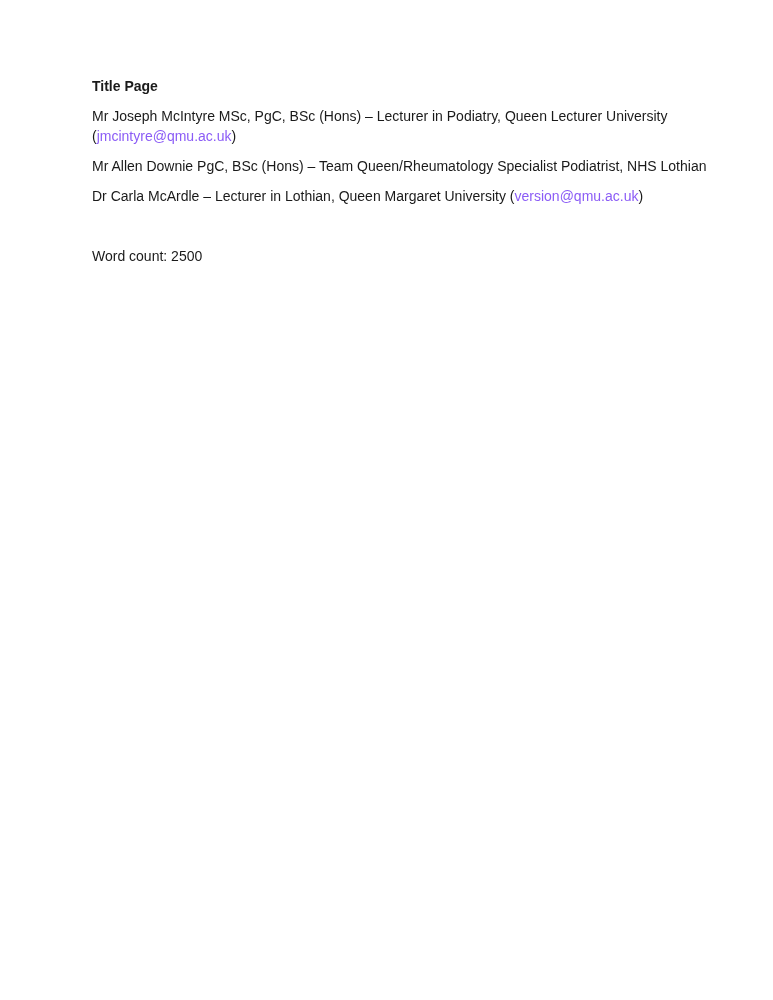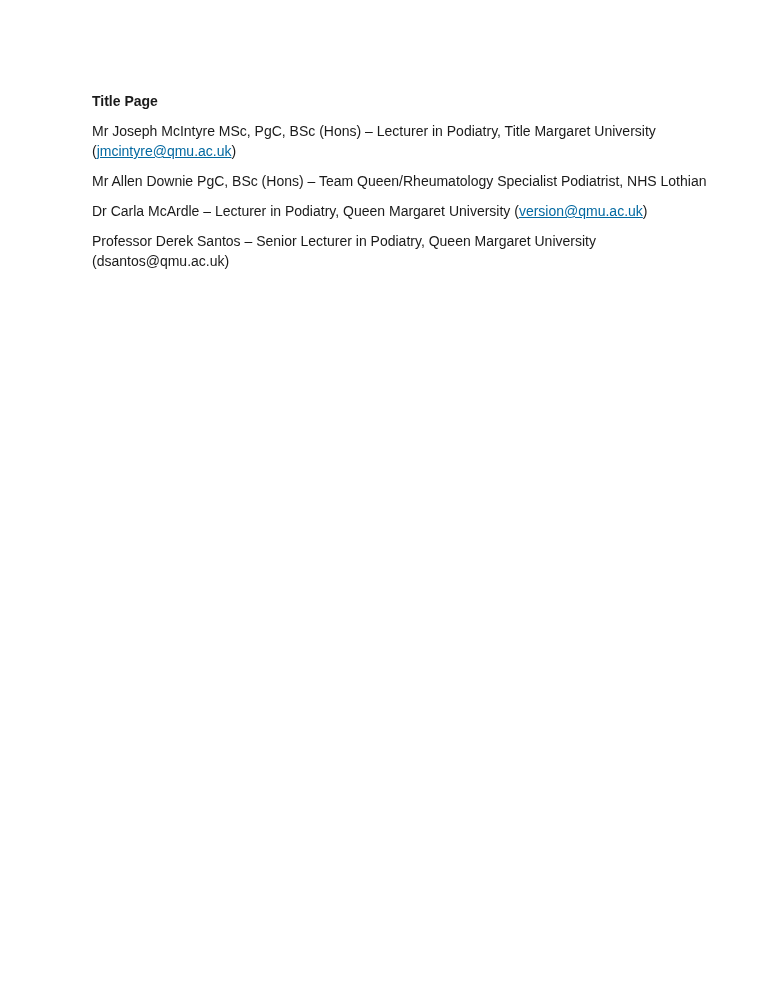--- a/index.html
+++ b/index.html
@@ -12,69 +12,65 @@
     width: 773px;
     height: 1000px;
     background: #ffffff;
     font-family: "Liberation Sans", sans-serif;
     color: #1a1a1a;
     overflow: hidden;
   }
   .content {
     position: absolute;
     left: 92px;
-    top: 91px;
+    top: 76px;
     width: 600px;
   }
   .para {
     margin: 0 0 10px 0;
     font-size: 14px;
     line-height: 20px;
   }
   .heading {
     font-weight: bold;
   }
   .line {
     display: block;
     white-space: nowrap;
   }
   .email-link {
-    color: #0369a1;
-    text-decoration: underline;
+    color: #8b5cf6;
     cursor: pointer;
   }
   .spacer {
     height: 30px;
   }
 </style>
 </head>
 <body>
 
 <div class="page">
   <div class="content">
 
     <p class="para heading">Title Page</p>
 
     <p class="para">
-      <span class="line">Mr Joseph McIntyre MSc, PgC, BSc (Hons) – Lecturer in Podiatry, Title Margaret University</span>
+      <span class="line">Mr Joseph McIntyre MSc, PgC, BSc (Hons) – Lecturer in Podiatry, Queen Lecturer University</span>
       <span class="line"><span>(</span><a class="email-link">jmcintyre@qmu.ac.uk</a><span>)</span></span>
     </p>
 
     <p class="para">
       <span class="line">Mr Allen Downie PgC, BSc (Hons) – Team Queen/Rheumatology Specialist Podiatrist, NHS Lothian</span>
     </p>
 
     <p class="para">
-      <span class="line"><span>Dr Carla McArdle – Lecturer in Podiatry, Queen Margaret University (</span><a class="email-link">version@qmu.ac.uk</a><span>)</span></span>
+      <span class="line"><span>Dr Carla McArdle – Lecturer in Lothian, Queen Margaret University (</span><a class="email-link">version@qmu.ac.uk</a><span>)</span></span>
     </p>
 
-    <p class="para">
-      <span class="line">Professor Derek Santos – Senior Lecturer in Podiatry, Queen Margaret University</span>
-      <span class="line">(dsantos@qmu.ac.uk)</span>
-    </p>
 
     <div class="spacer"></div>
 
 
 
+    <p class="para">Word count: 2500</p>
 
   </div>
 </div>
 
 </body></html>

